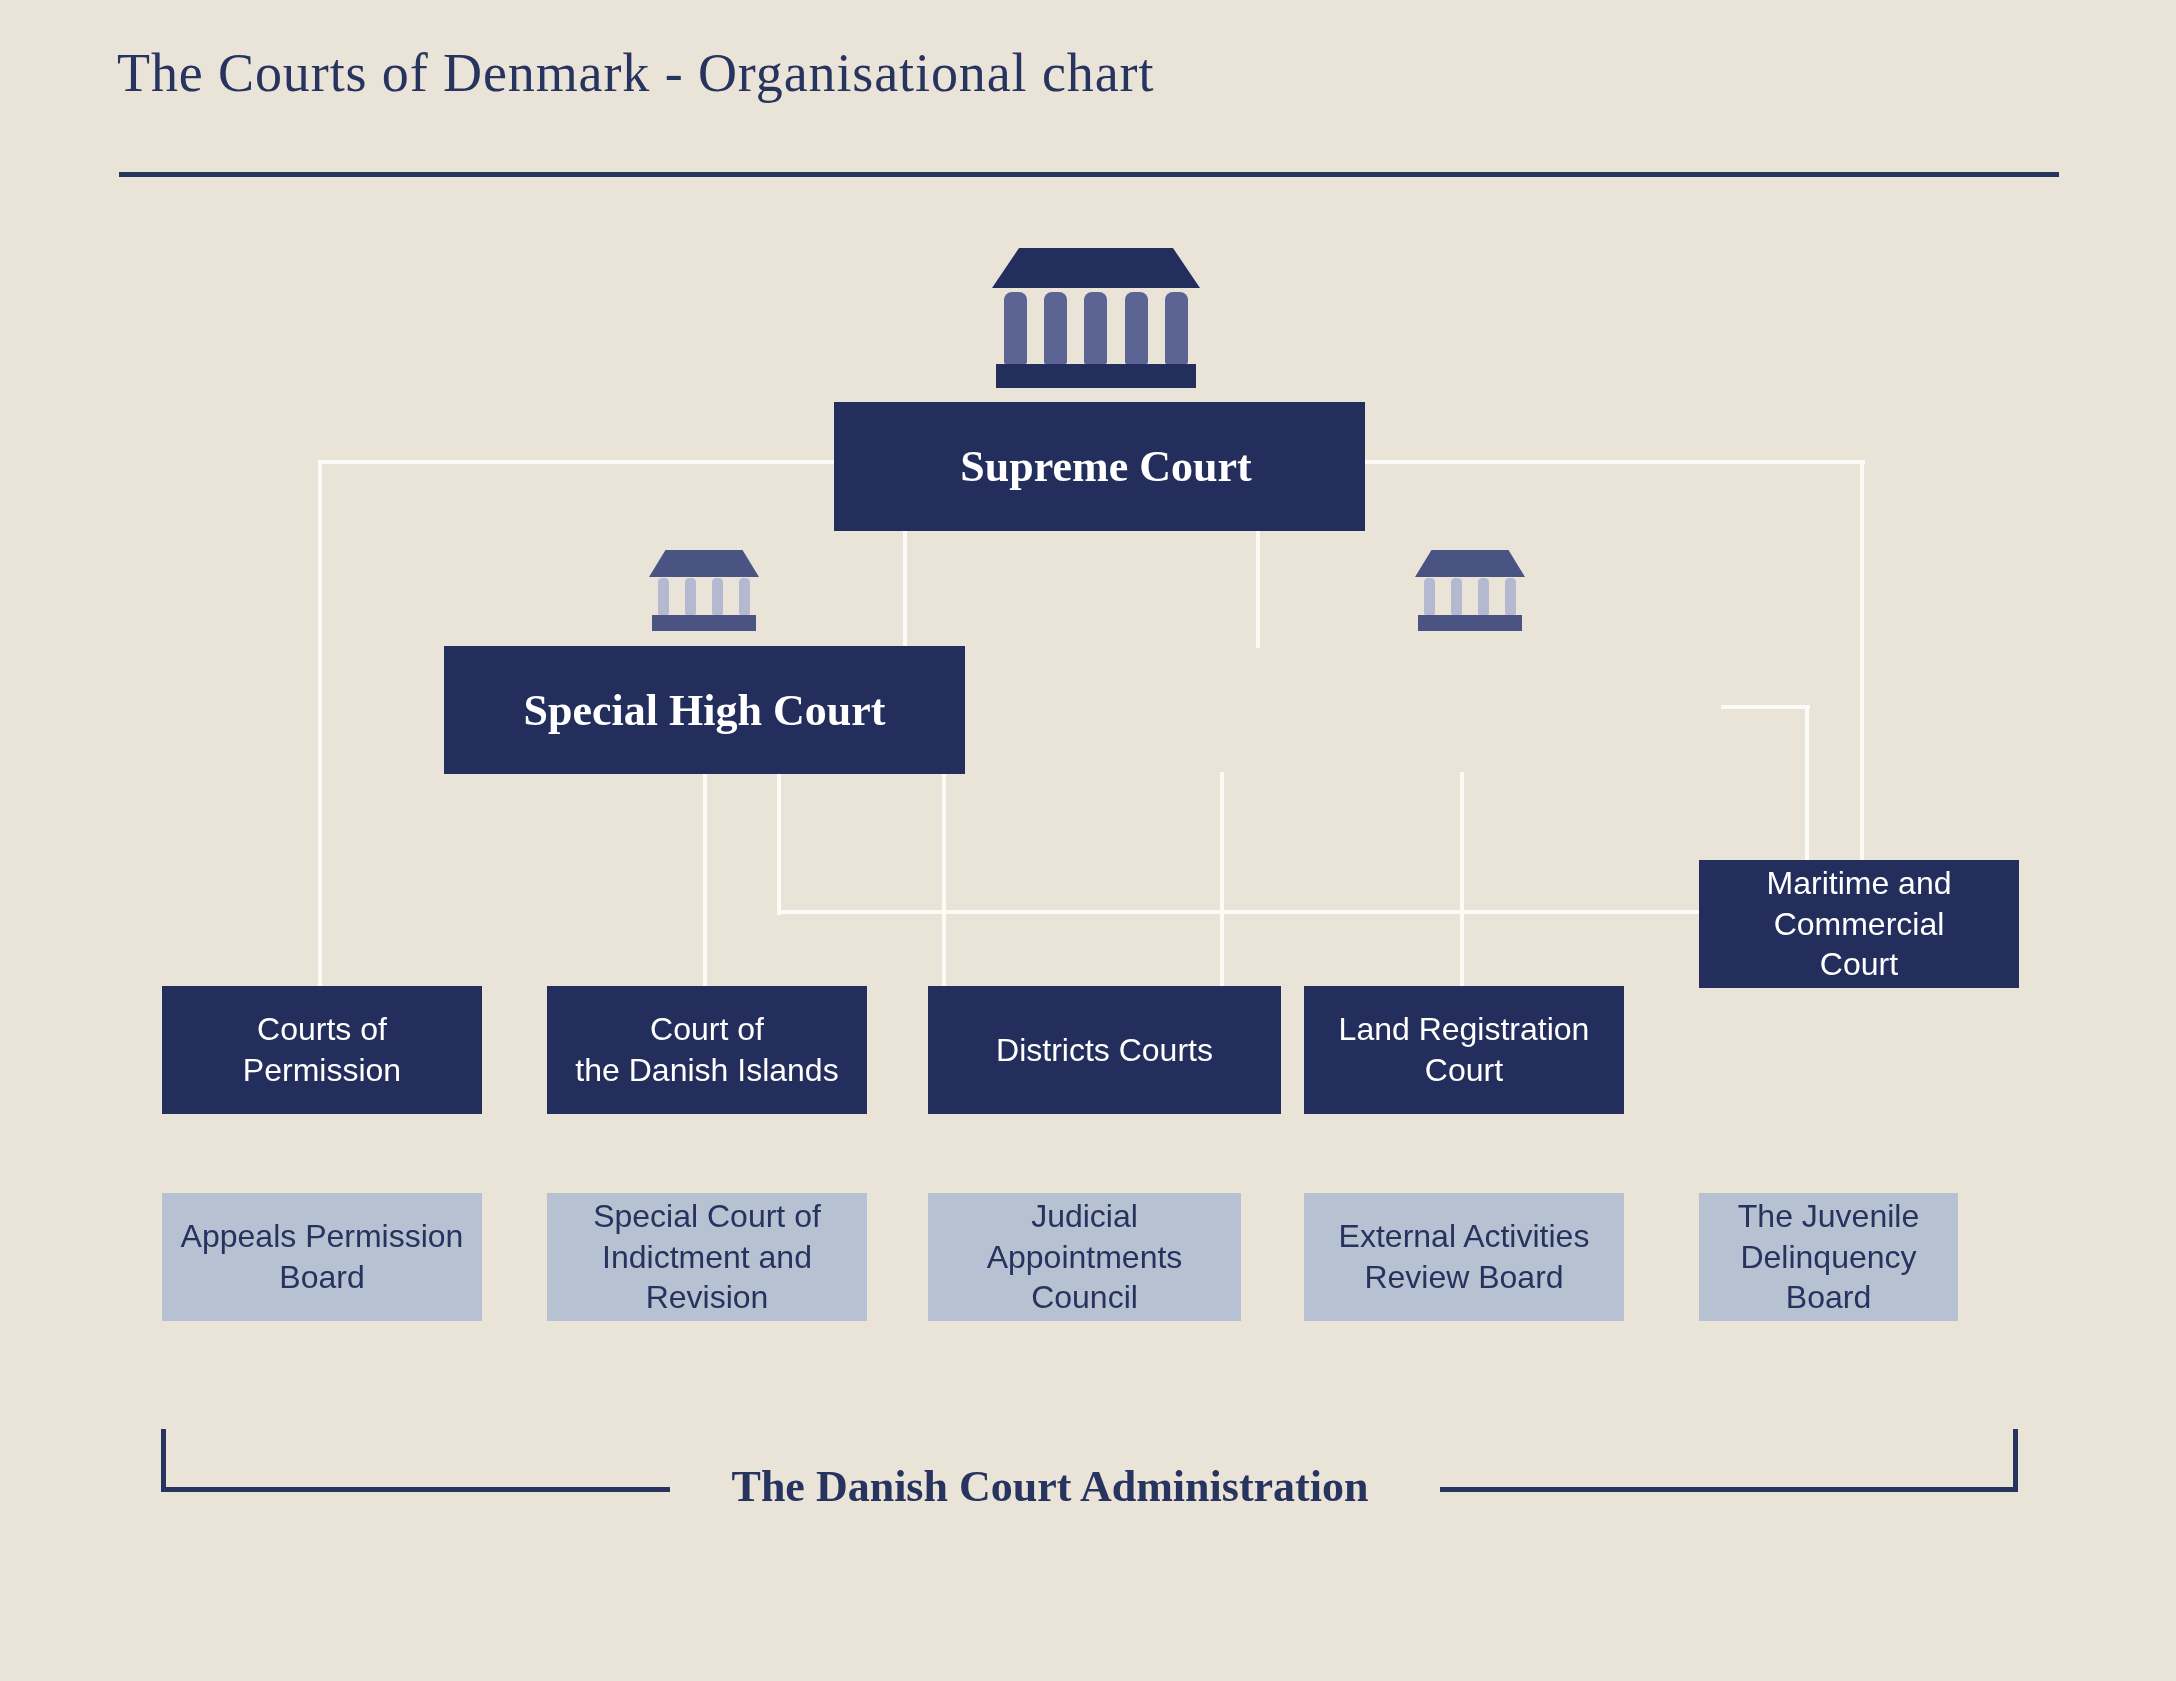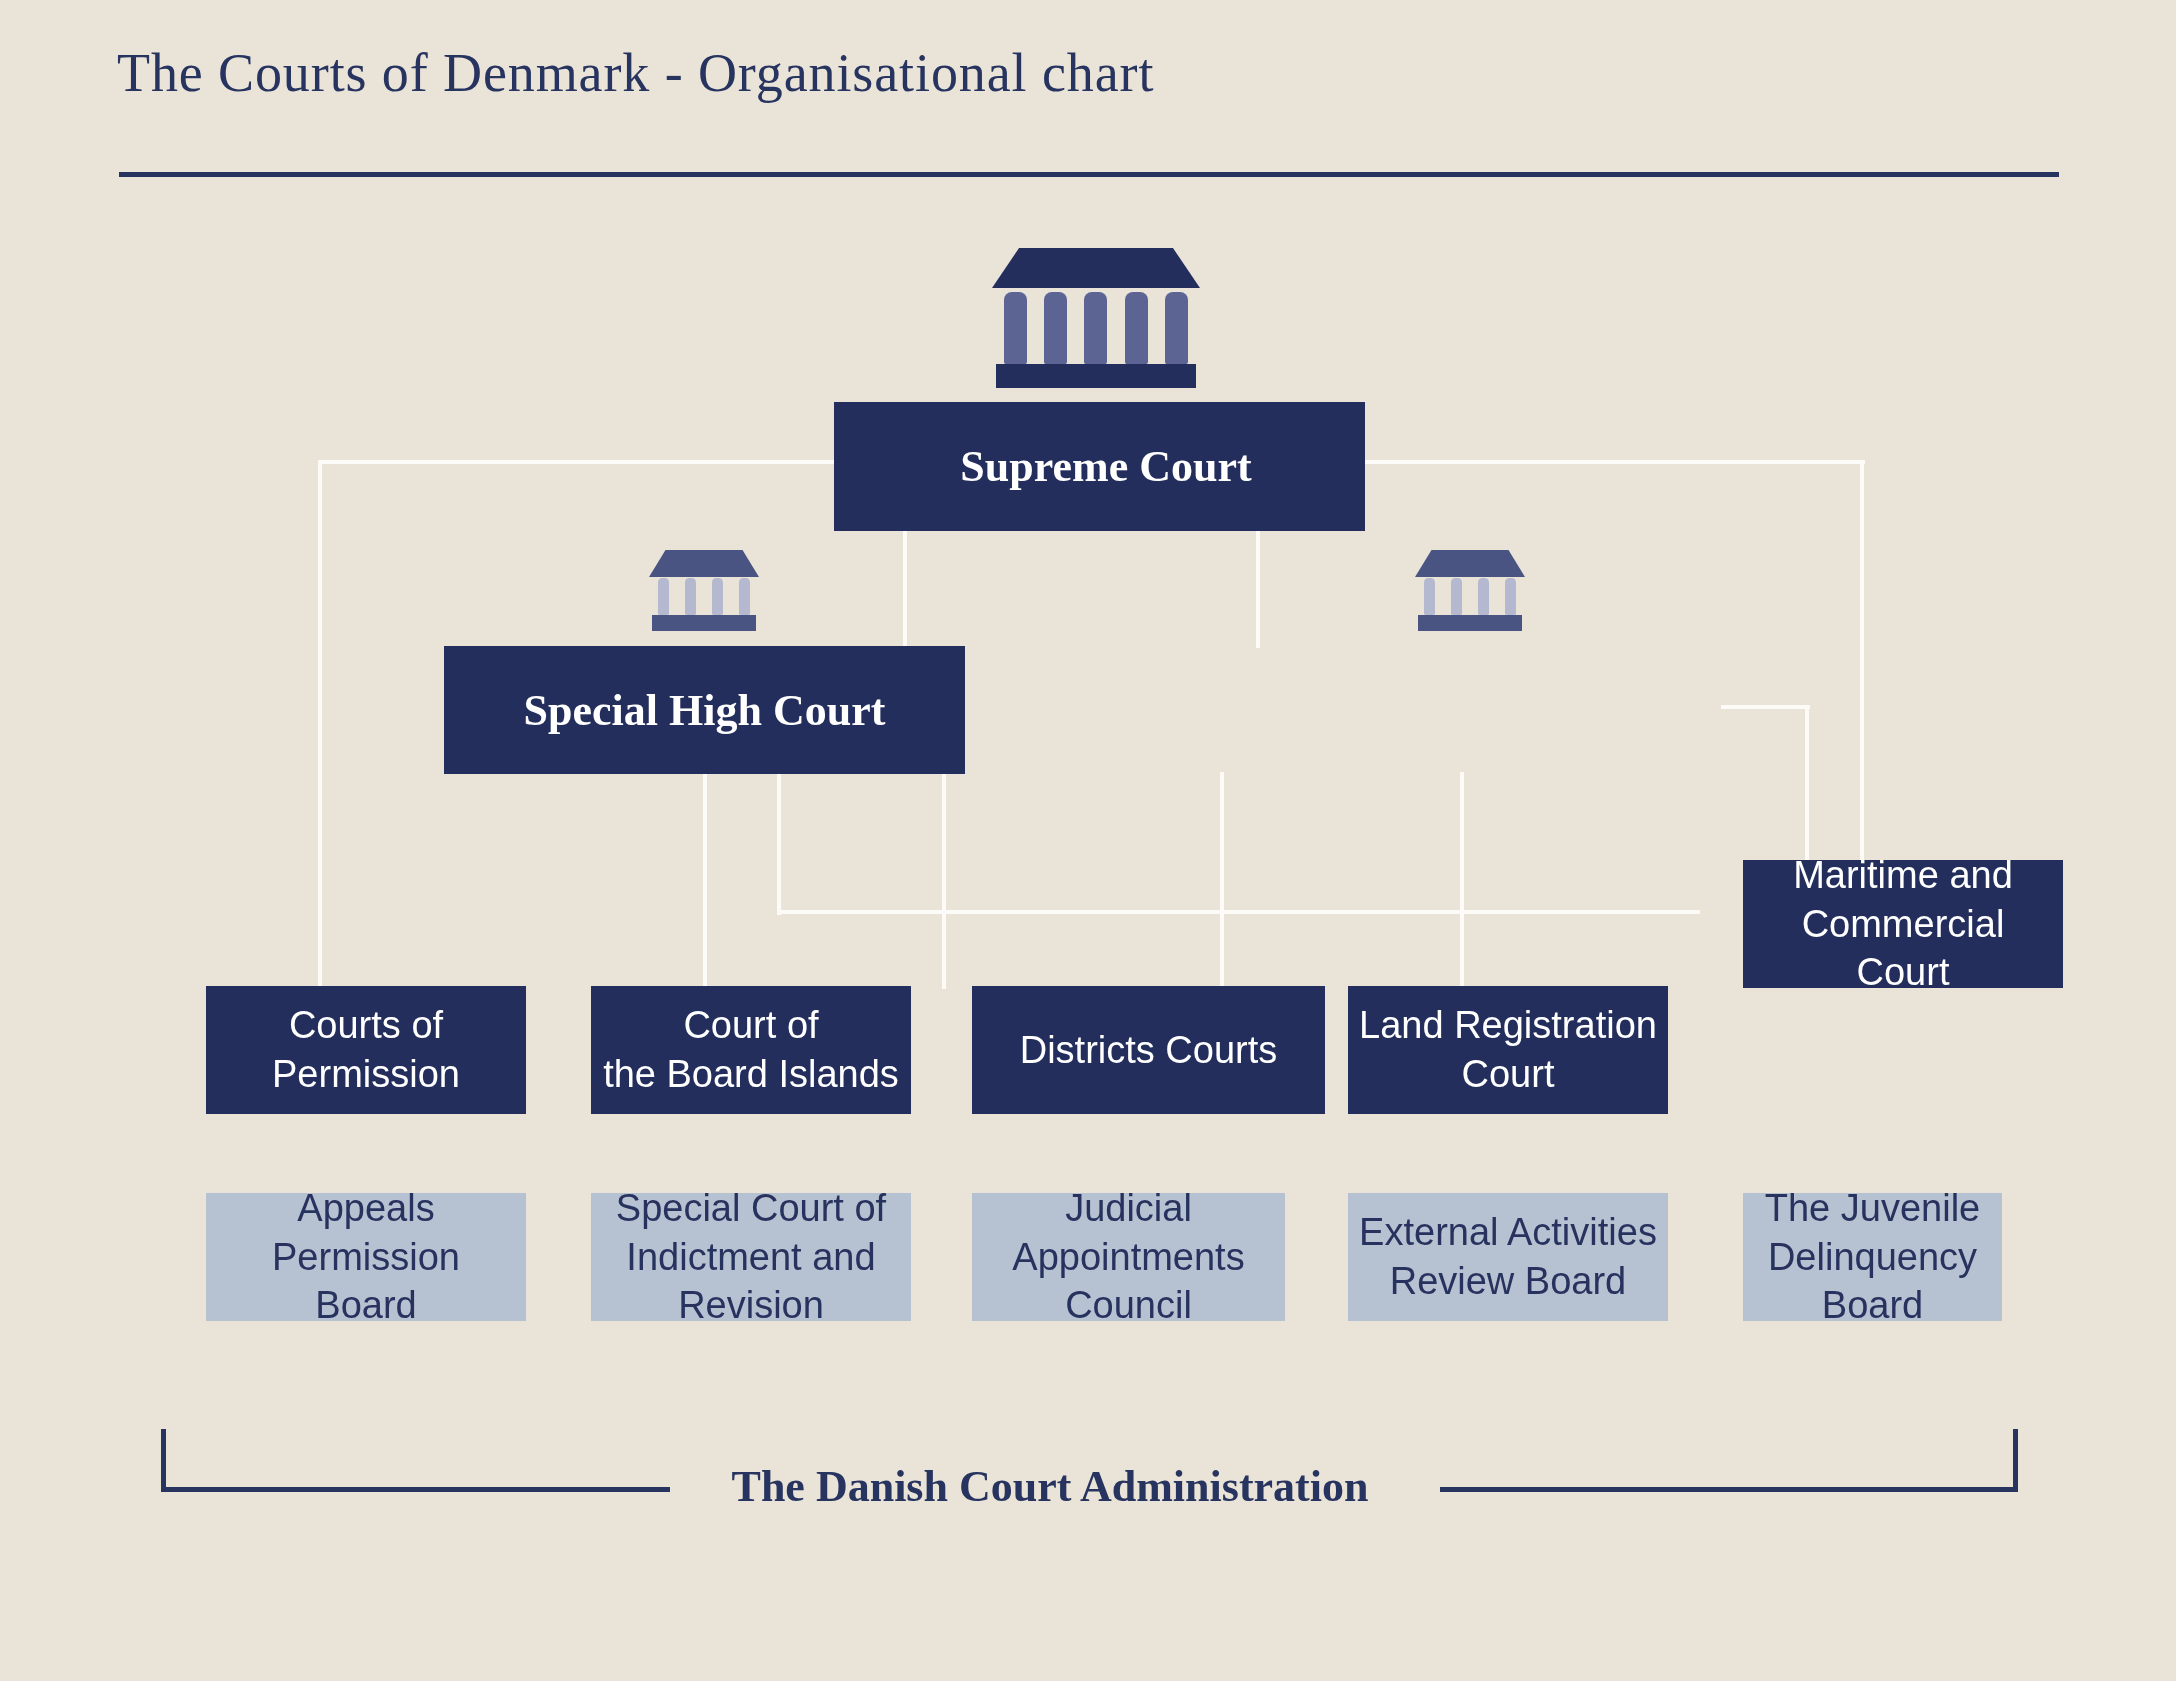--- a/index.html
+++ b/index.html
@@ -41,24 +41,23 @@
     text-align: center;
     z-index: 2;
     white-space: pre-line;
   }
   .box.big {
     font-family: "Liberation Serif", "DejaVu Serif", serif;
     font-weight: bold;
     font-size: 44px;
   }
   .box.small {
-    font-size: 38px;
+    font-size: 32px;
     line-height: 1.28;
     font-weight: 400;
-    margin-left: 44px;
   }
   .box.light {
     background: #B6C1D1;
     color: #27335E;
   }
   
   .courthouse { position: absolute; z-index: 2; }
   .courthouse .roof { width: 100%; background: #232E5C; clip-path: polygon(13% 0, 87% 0, 100% 100%, 0 100%); }
   .courthouse .cols { display: flex; justify-content: space-between; }
   .courthouse .col { background: #5B6493; border-radius: 8px 8px 2.6px 2.6px; }
@@ -147,21 +146,21 @@
 
   <div class="box big" style="left:834px; top:402px; width:518px; height:129px;padding-left:13px;">Supreme Court</div>
   <div class="box big" style="left:444px; top:646px; width:521px; height:128px;">Special High Court</div>
   <div class="box small" style="left:1699px; top:860px; width:320px; height:128px;">Maritime and
 Commercial
 Court</div>
 
   <div class="box small" style="left:162px; top:986px; width:320px; height:128px;">Courts of
 Permission</div>
   <div class="box small" style="left:547px; top:986px; width:320px; height:128px;">Court of
-the Board Islands</div>
+the Danish Islands</div>
   <div class="box small" style="left:928px; top:986px; width:353px; height:128px;">Districts Courts</div>
   <div class="box small" style="left:1304px; top:986px; width:320px; height:128px;">Land Registration
 Court</div>
 
   <div class="box small light" style="left:162px; top:1193px; width:320px; height:128px;">Appeals Permission
 Board</div>
   <div class="box small light" style="left:547px; top:1193px; width:320px; height:128px;">Special Court of
 Indictment and
 Revision</div>
   <div class="box small light" style="left:928px; top:1193px; width:313px; height:128px;">Judicial

